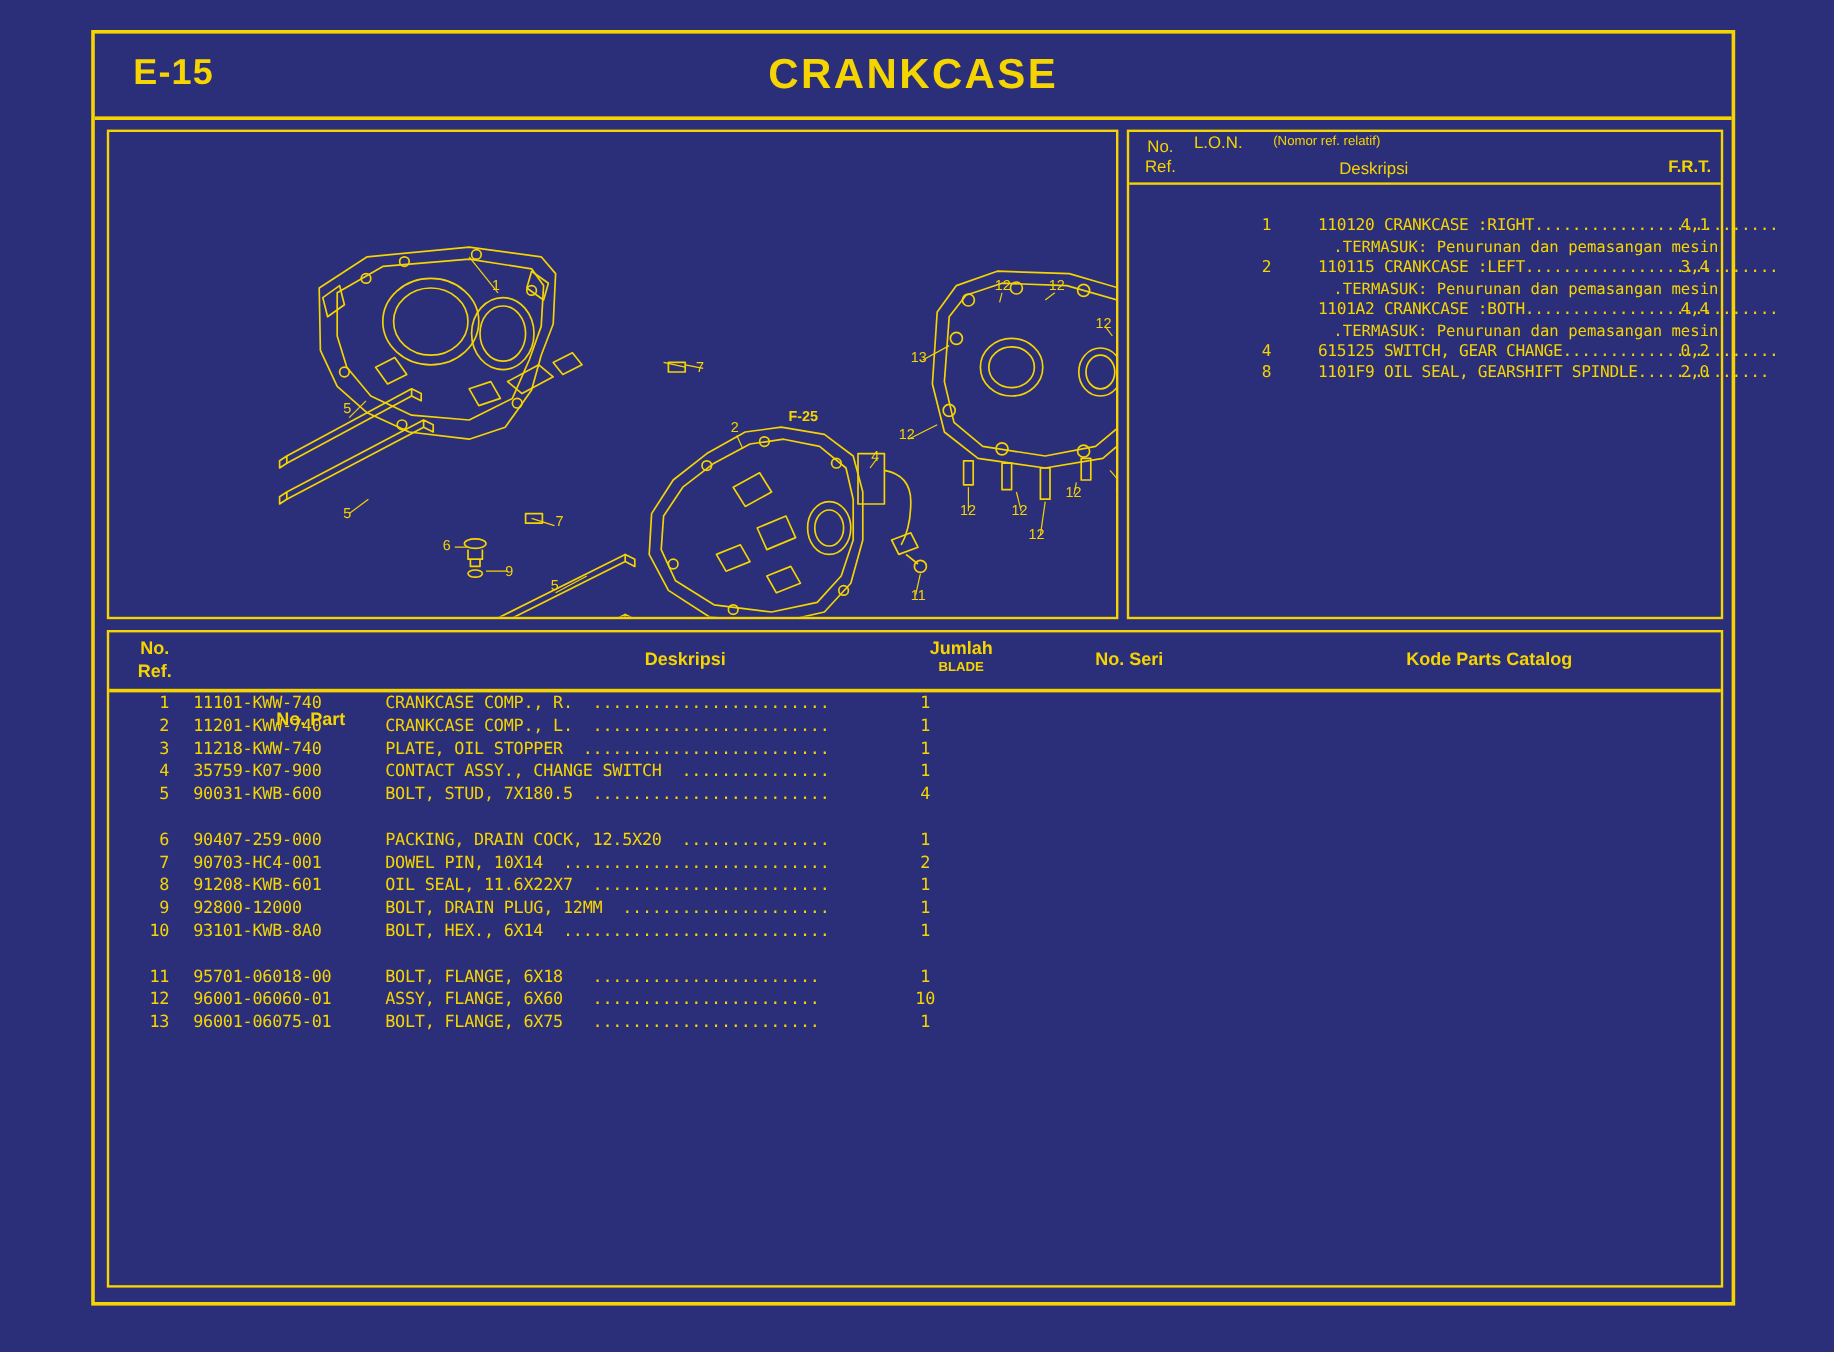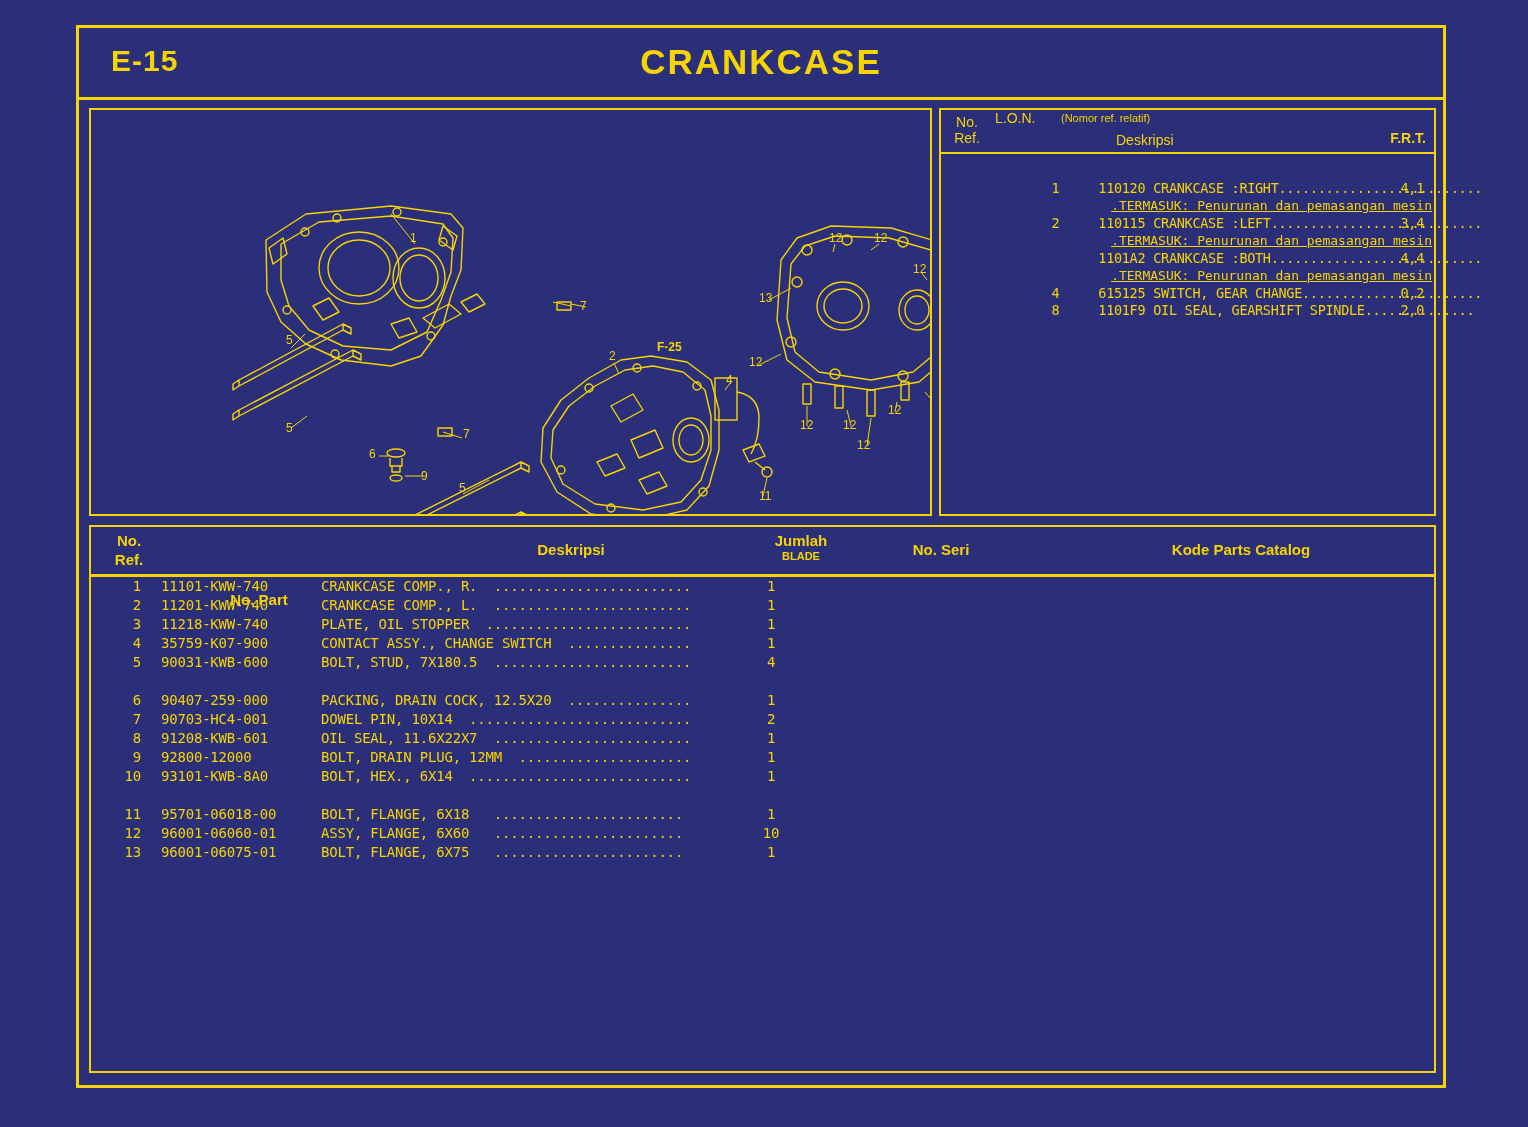--- a/index.html
+++ b/index.html
@@ -100,21 +100,21 @@
   .ref-row { position: relative; height: 17.5px; white-space: pre; }
   .ref-row .r-no { display: inline-block; width: 34px; text-align: right; }
   .ref-row .r-lon { display: inline-block; width: 86px; text-align: right; padding-right: 8px;}
   .ref-row .r-desc { display: inline-block; }
   .ref-row .r-frt { position: absolute; right: 4px; }
   .ref-sub {
     font-family: "Liberation Sans", sans-serif;
     font-size: 13px;
     letter-spacing: 0;
   }
-  .ref-sub .mono { font-family: "DejaVu Sans Mono", monospace; text-decoration: underline; }
+  .ref-sub .mono { font-family: "DejaVu Sans Mono", monospace; }
   
   .parts {
     position: absolute;
     left: 10px;
     top: 497px;
     width: 1347px;
     height: 548px;
     border: 2px solid #f5d400;
     box-sizing: border-box;
   }

